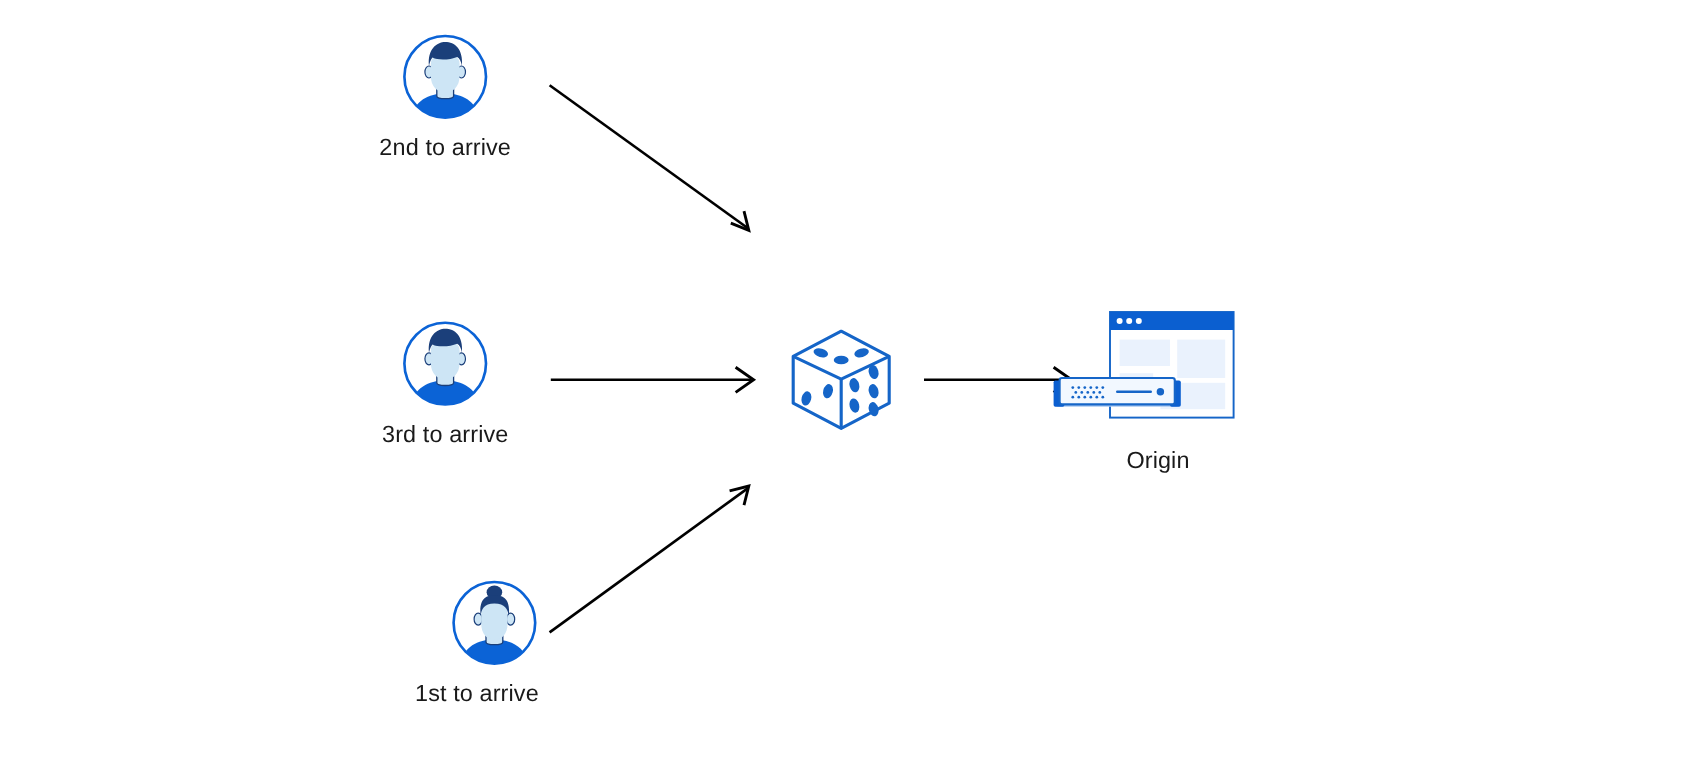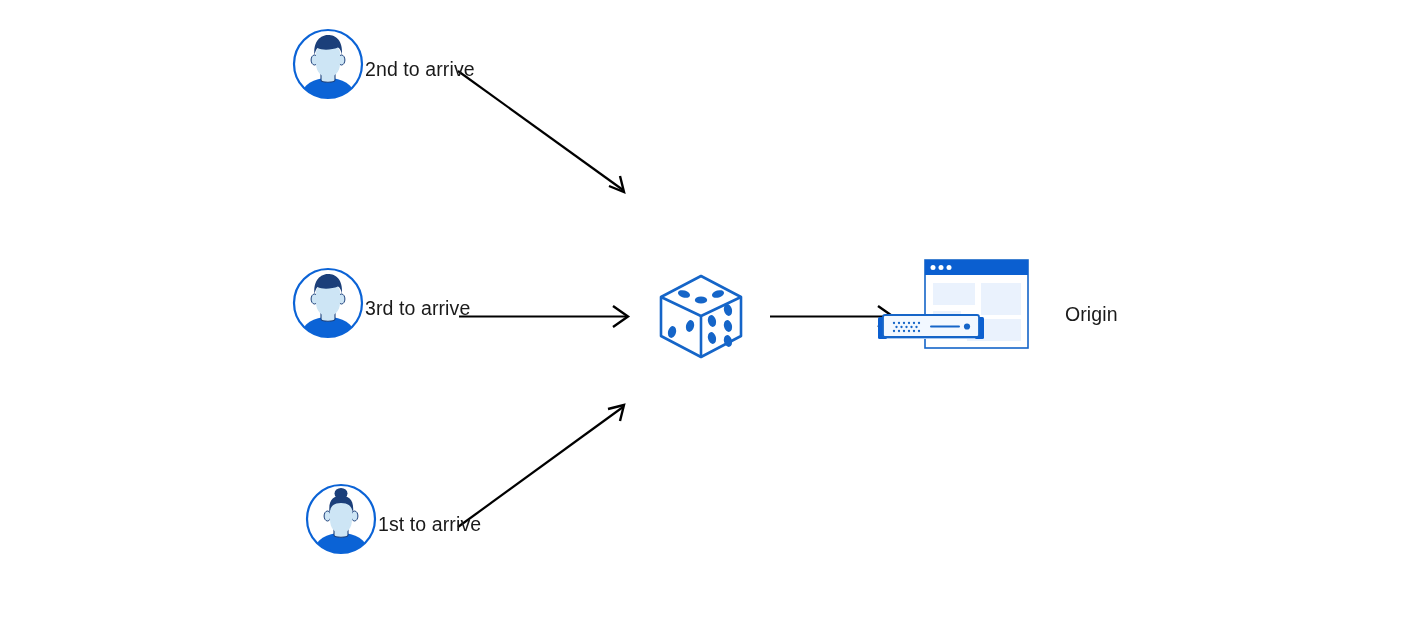--- a/index.html
+++ b/index.html
@@ -17,20 +17,21 @@
     width: 1405px;
     height: 633px;
     background: #ffffff;
     overflow: hidden;
   }
 
   
   .node {
     position: absolute;
     display: flex;
+    flex-direction: column;
     align-items: center;
   }
   .node-icon {
     display: block;
     line-height: 0;
   }
   .node-label {
     margin-top: 10px;
     font-size: 19.5px;
     color: #1a1a1a;
@@ -144,21 +145,21 @@
           <ellipse cx="50.5" cy="33" rx="3.4" ry="5" fill="#cde5f5" stroke="#1b3f7a" stroke-width="1"></ellipse>
           <path d="M 25 26 C 25 15 49 15 49 26 L 49 36 C 49 46 43 50 37 50 C 31 50 25 46 25 36 Z" fill="#cde5f5"></path>
           <path d="M 23.5 28 C 22 14 30 8 37 8 C 45 8 52 13.5 51 28 C 50.2 24 49 21.5 47 20.5 C 41 23 31 23.5 26.5 21 C 25 22.5 24.2 25 23.5 28 Z" fill="#1b3f7a"></path>
         </g>
         <circle cx="37" cy="37" r="34" fill="none" stroke="#0b63d6" stroke-width="2.2"></circle>
       </svg>
     </span>
     <span class="node-label">3rd to arrive</span>
   </div>
 
-  <div class="node avatar-node" style="left:304px; top:482px;">
+  <div class="node avatar-node" style="left:289px; top:482px;align-items:flex-end;">
     <span class="node-icon">
       <svg width="74" height="74" viewBox="0 0 74 74" xmlns="http://www.w3.org/2000/svg">
         <defs>
           <clipPath id="clipC">
               <circle cx="37" cy="37" r="34"></circle>
             </clipPath>
         </defs>
         <circle cx="37" cy="37" r="34" fill="#ffffff"></circle>
         <g clip-path="url(#clipC)">
           <path d="M 8 74 C 10 58 22 51 37 51 C 52 51 64 58 66 74 Z" fill="#0b63d6"></path>

